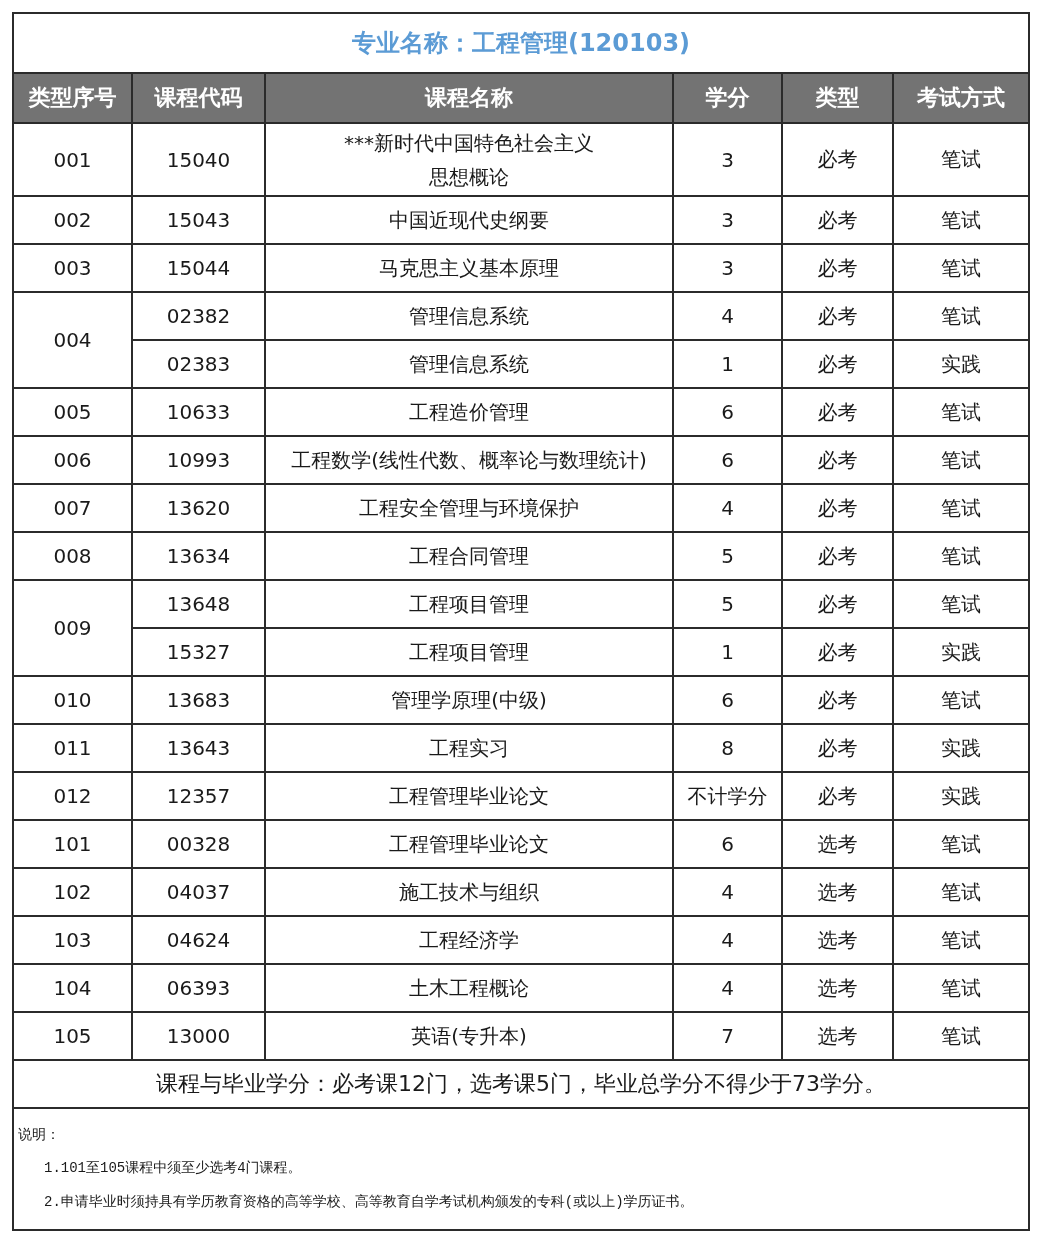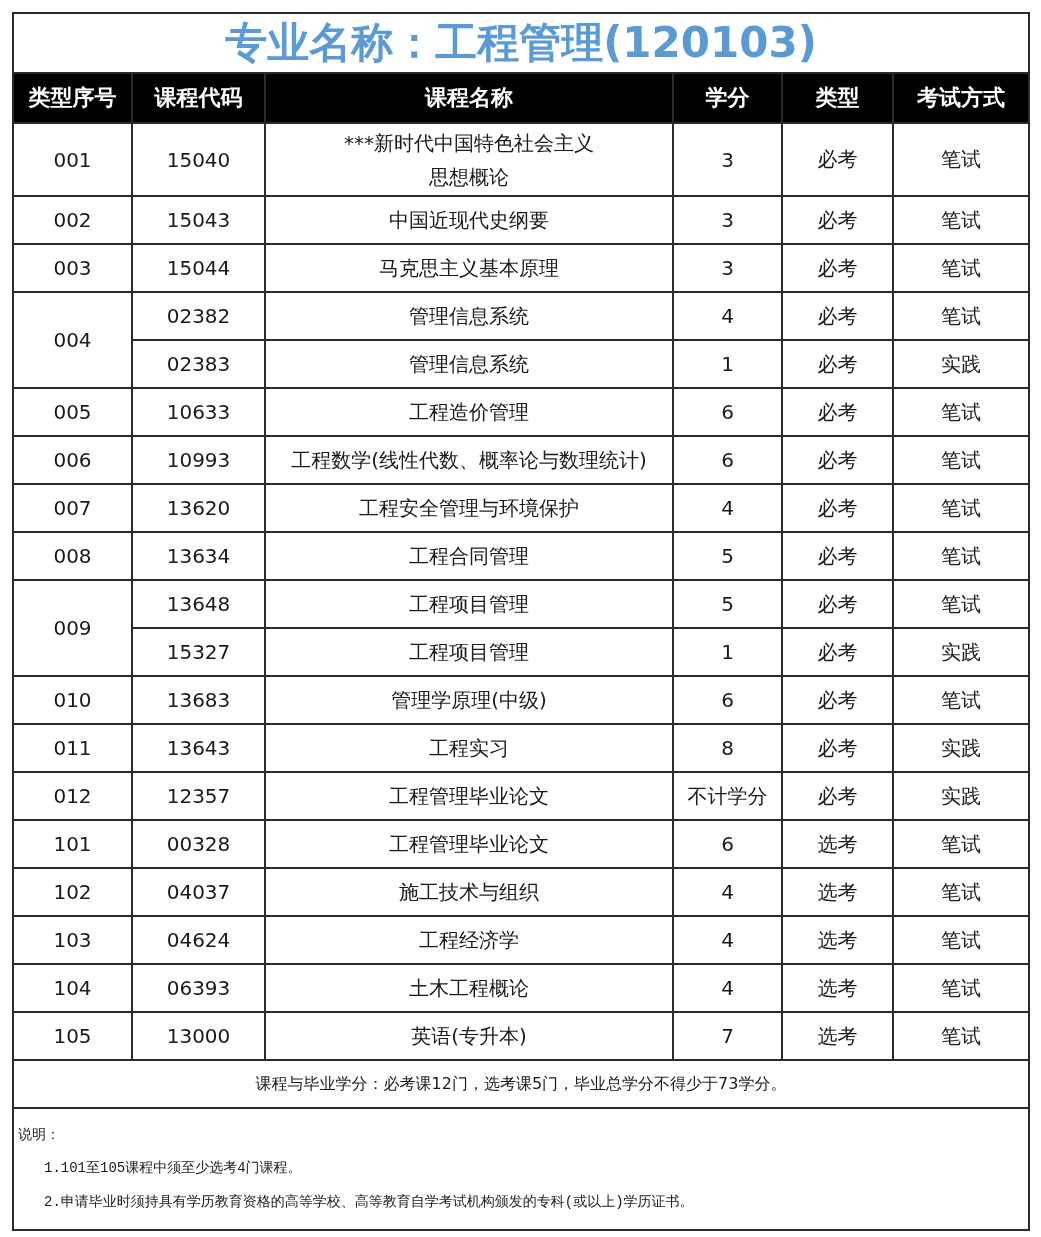--- a/index.html
+++ b/index.html
@@ -1,25 +1,25 @@
 <!DOCTYPE html>
 <html><head>
   <meta charset="utf-8">
   <style>
     html, body { margin: 0; padding: 0; background: #ffffff; }
     body { width: 1041px; height: 1237px; position: relative; font-family: "DejaVu Sans", "Liberation Sans", sans-serif; color: #1a1a1a; }
     .sheet { position: absolute; left: 12px; top: 12px; width: 1016px; }
     table.main { border-collapse: collapse; width: 1016px; table-layout: fixed; }
     table.main td, table.main th { border: 2px solid #2b2b2b; text-align: center; vertical-align: middle; padding: 0; }
-    .title-cell { height: 58px; font-size: 42px; font-weight: bold; color: #5b9bd5; letter-spacing: 0px; }
-    .hdr th { background: #000000; color: #ffffff; font-size: 22px; font-weight: bold; height: 48px; }
+    .title-cell { height: 58px; font-size: 24px; font-weight: bold; color: #5b9bd5; letter-spacing: 0px; }
+    .hdr th { background: #737373; color: #ffffff; font-size: 22px; font-weight: bold; height: 48px; }
     .row td { height: 46px; font-size: 20px; }
     .row.tall td { height: 71px; }
     .row td.name2 { line-height: 34px; margin-left: 28px; }
-    .summary-cell { height: 46px; font-size: 16px; }
+    .summary-cell { height: 46px; font-size: 22px; }
     .notes-cell { text-align: left !important; padding: 8px 4px 10px 4px !important; font-size: 14px; line-height: 34px; }
     .notes-cell .ind { padding-left: 26px; font-family: Liberation Mono, monospace; }
     .credit-small { font-size: 19px; }
   </style>
 </head>
 <body>
 
 <div class="sheet">
 <table class="main">
   <colgroup>

